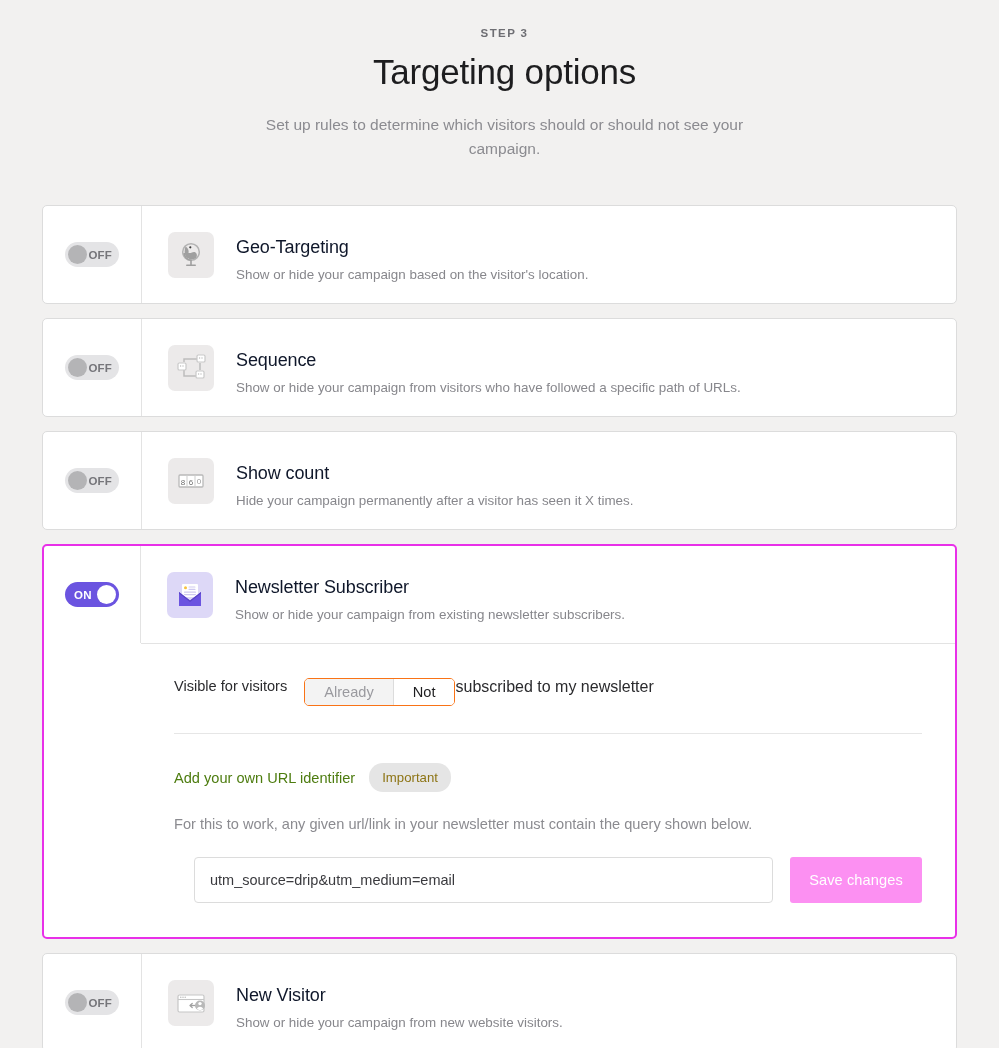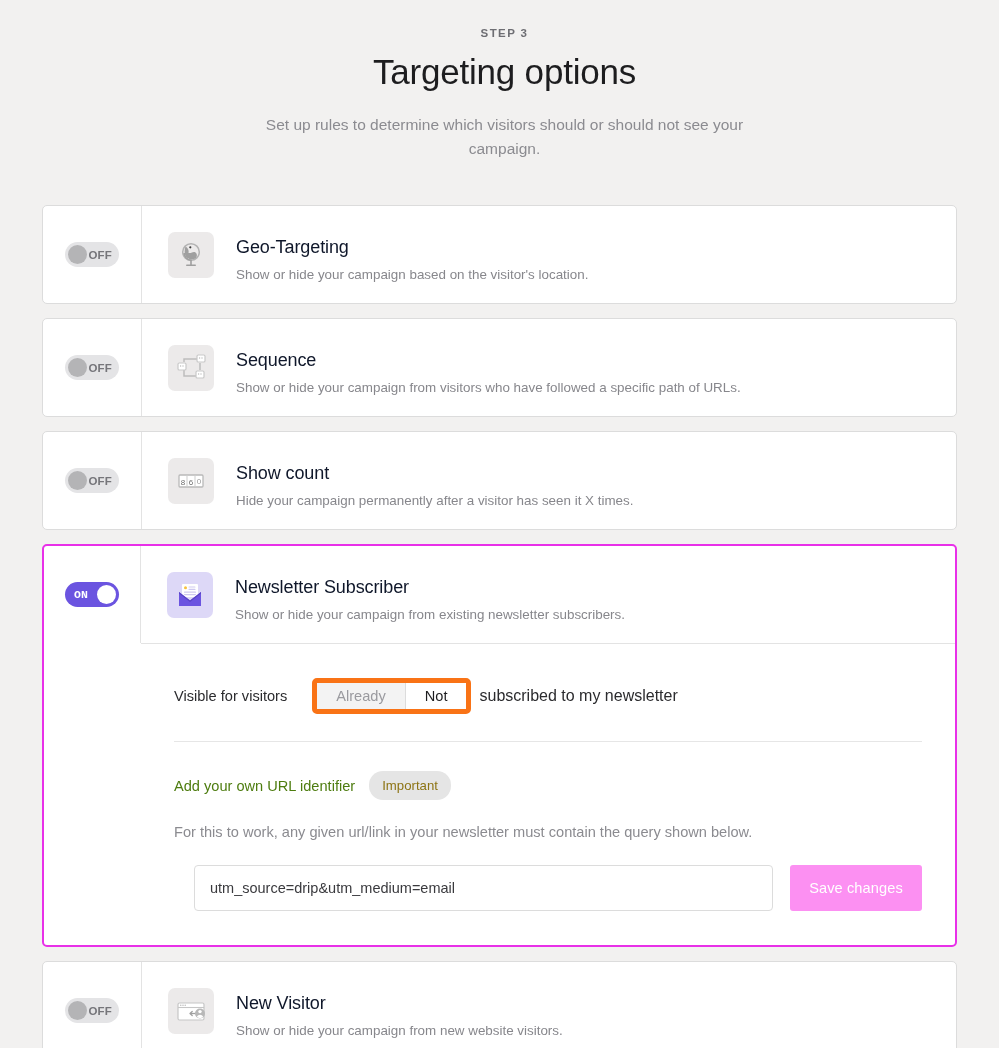--- a/index.html
+++ b/index.html
@@ -109,21 +109,20 @@
   .toggle .tlabel {
     position: absolute;
     right: 7px;
     font-size: 11.5px;
     font-weight: 600;
     color: #75757a;
     letter-spacing: 0.2px;
   }
   .toggle.on {
     background: #6b54e0;
-    font-family: Liberation Mono, monospace;
   }
   .toggle.on .knob {
     background: #ffffff;
     left: auto;
     right: 3px;
   }
   .toggle.on .tlabel {
     right: auto;
     left: 9px;
     color: #ffffff;
@@ -166,35 +165,35 @@
 
   
   .card-expand {
     border-top: 1px solid #e3e3e3;
     margin-left: 97px;
     padding: 30px 33px 34px 33px;
   }
 
   .row-visible {
     display: flex;
-    align-items: center;
-    gap: 8px;
+    align-items: flex-start;
+    gap: 0;
     padding: 4px 0 0 0;
   }
   .lbl-visible {
     font-size: 14.6px;
     color: #2b2b2e;
     margin-right: 17px;
   }
   .segmented {
     display: flex;
     border-radius: 5px;
     overflow: hidden;
-    border: 5px solid #f97316;
-    height: 36px;
+    border: 1px solid #f97316;
+    height: 28px;
   }
   .seg {
     padding: 0 19px;
     display: flex;
     align-items: center;
     justify-content: center;
     font-size: 14.6px;
     cursor: pointer;
     background: #f3f3f3;
     color: #9a9a9f;

